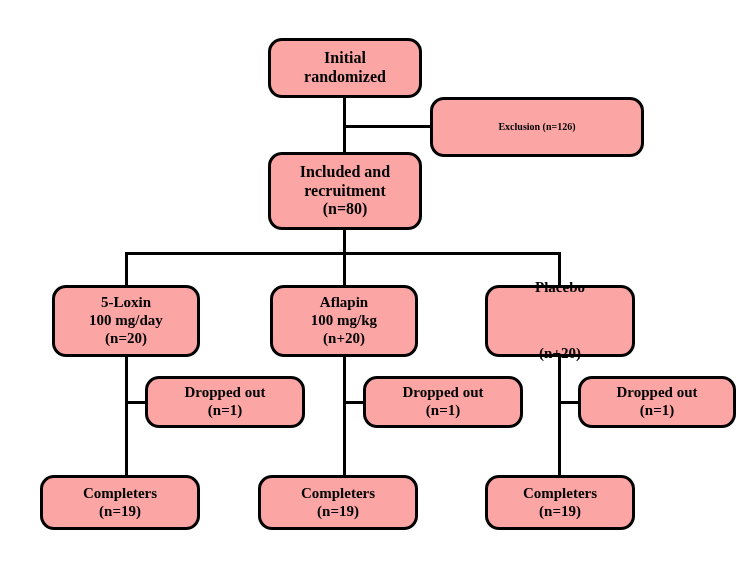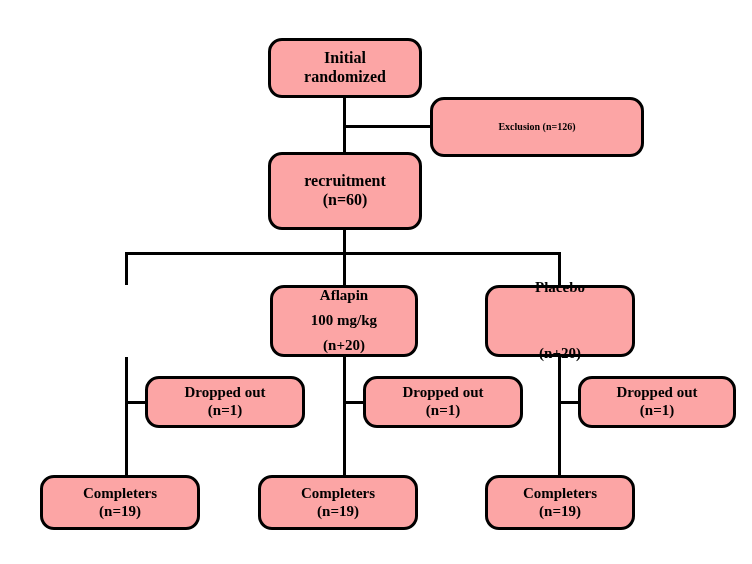--- a/index.html
+++ b/index.html
@@ -45,21 +45,21 @@
   }
   .vline { width: 3px; }
   .hline { height: 3px; }
 
   
   #node-initial        { left: 268px; top: 38px;  width: 154px; height: 60px;  font-size: 16px; }
   #node-exclusion      { left: 430px; top: 97px;  width: 214px; height: 60px;  font-size: 10px; }
   #node-included       { left: 268px; top: 152px; width: 154px; height: 78px;  font-size: 16px; }
 
   #node-arm-1          { left: 52px;  top: 285px; width: 148px; height: 72px;  font-size: 15px; }
-  #node-arm-2          { left: 270px; top: 285px; width: 148px; height: 72px;  font-size: 15px; gap: 7px; }
+  #node-arm-2          { left: 270px; top: 285px; width: 148px; height: 72px;  font-size: 15px; }
   #node-arm-3          { left: 485px; top: 285px; width: 150px; height: 72px;  font-size: 15px; gap: 48px; }
 
   #node-drop-1         { left: 145px; top: 376px; width: 160px; height: 52px;  font-size: 15px; }
   #node-drop-2         { left: 363px; top: 376px; width: 160px; height: 52px;  font-size: 15px; }
   #node-drop-3         { left: 578px; top: 376px; width: 158px; height: 52px;  font-size: 15px; }
 
   #node-comp-1         { left: 40px;  top: 475px; width: 160px; height: 55px;  font-size: 15px; }
   #node-comp-2         { left: 258px; top: 475px; width: 160px; height: 55px;  font-size: 15px; }
   #node-comp-3         { left: 485px; top: 475px; width: 150px; height: 55px;  font-size: 15px; }
 </style>
@@ -91,24 +91,30 @@
   <div class="node" id="node-initial">
     <span class="ln">Initial</span>
     <span class="ln">randomized</span>
   </div>
 
   <div class="node" id="node-exclusion">
     <span class="ln">Exclusion (n=126)</span>
   </div>
 
   <div class="node" id="node-included">
+    <span class="ln">Included and</span>
     <span class="ln">recruitment</span>
-    <span class="ln">(n=60)</span>
+    <span class="ln">(n=80)</span>
   </div>
 
+  <div class="node" id="node-arm-1">
+    <span class="ln">5-Loxin</span>
+    <span class="ln">100 mg/day</span>
+    <span class="ln">(n=20)</span>
+  </div>
 
   <div class="node" id="node-arm-2">
     <span class="ln">Aflapin</span>
     <span class="ln">100 mg/kg</span>
     <span class="ln">(n+20)</span>
   </div>
 
   <div class="node" id="node-arm-3">
     <span class="ln">Placebo</span>
     <span class="ln">(n+20)</span>

